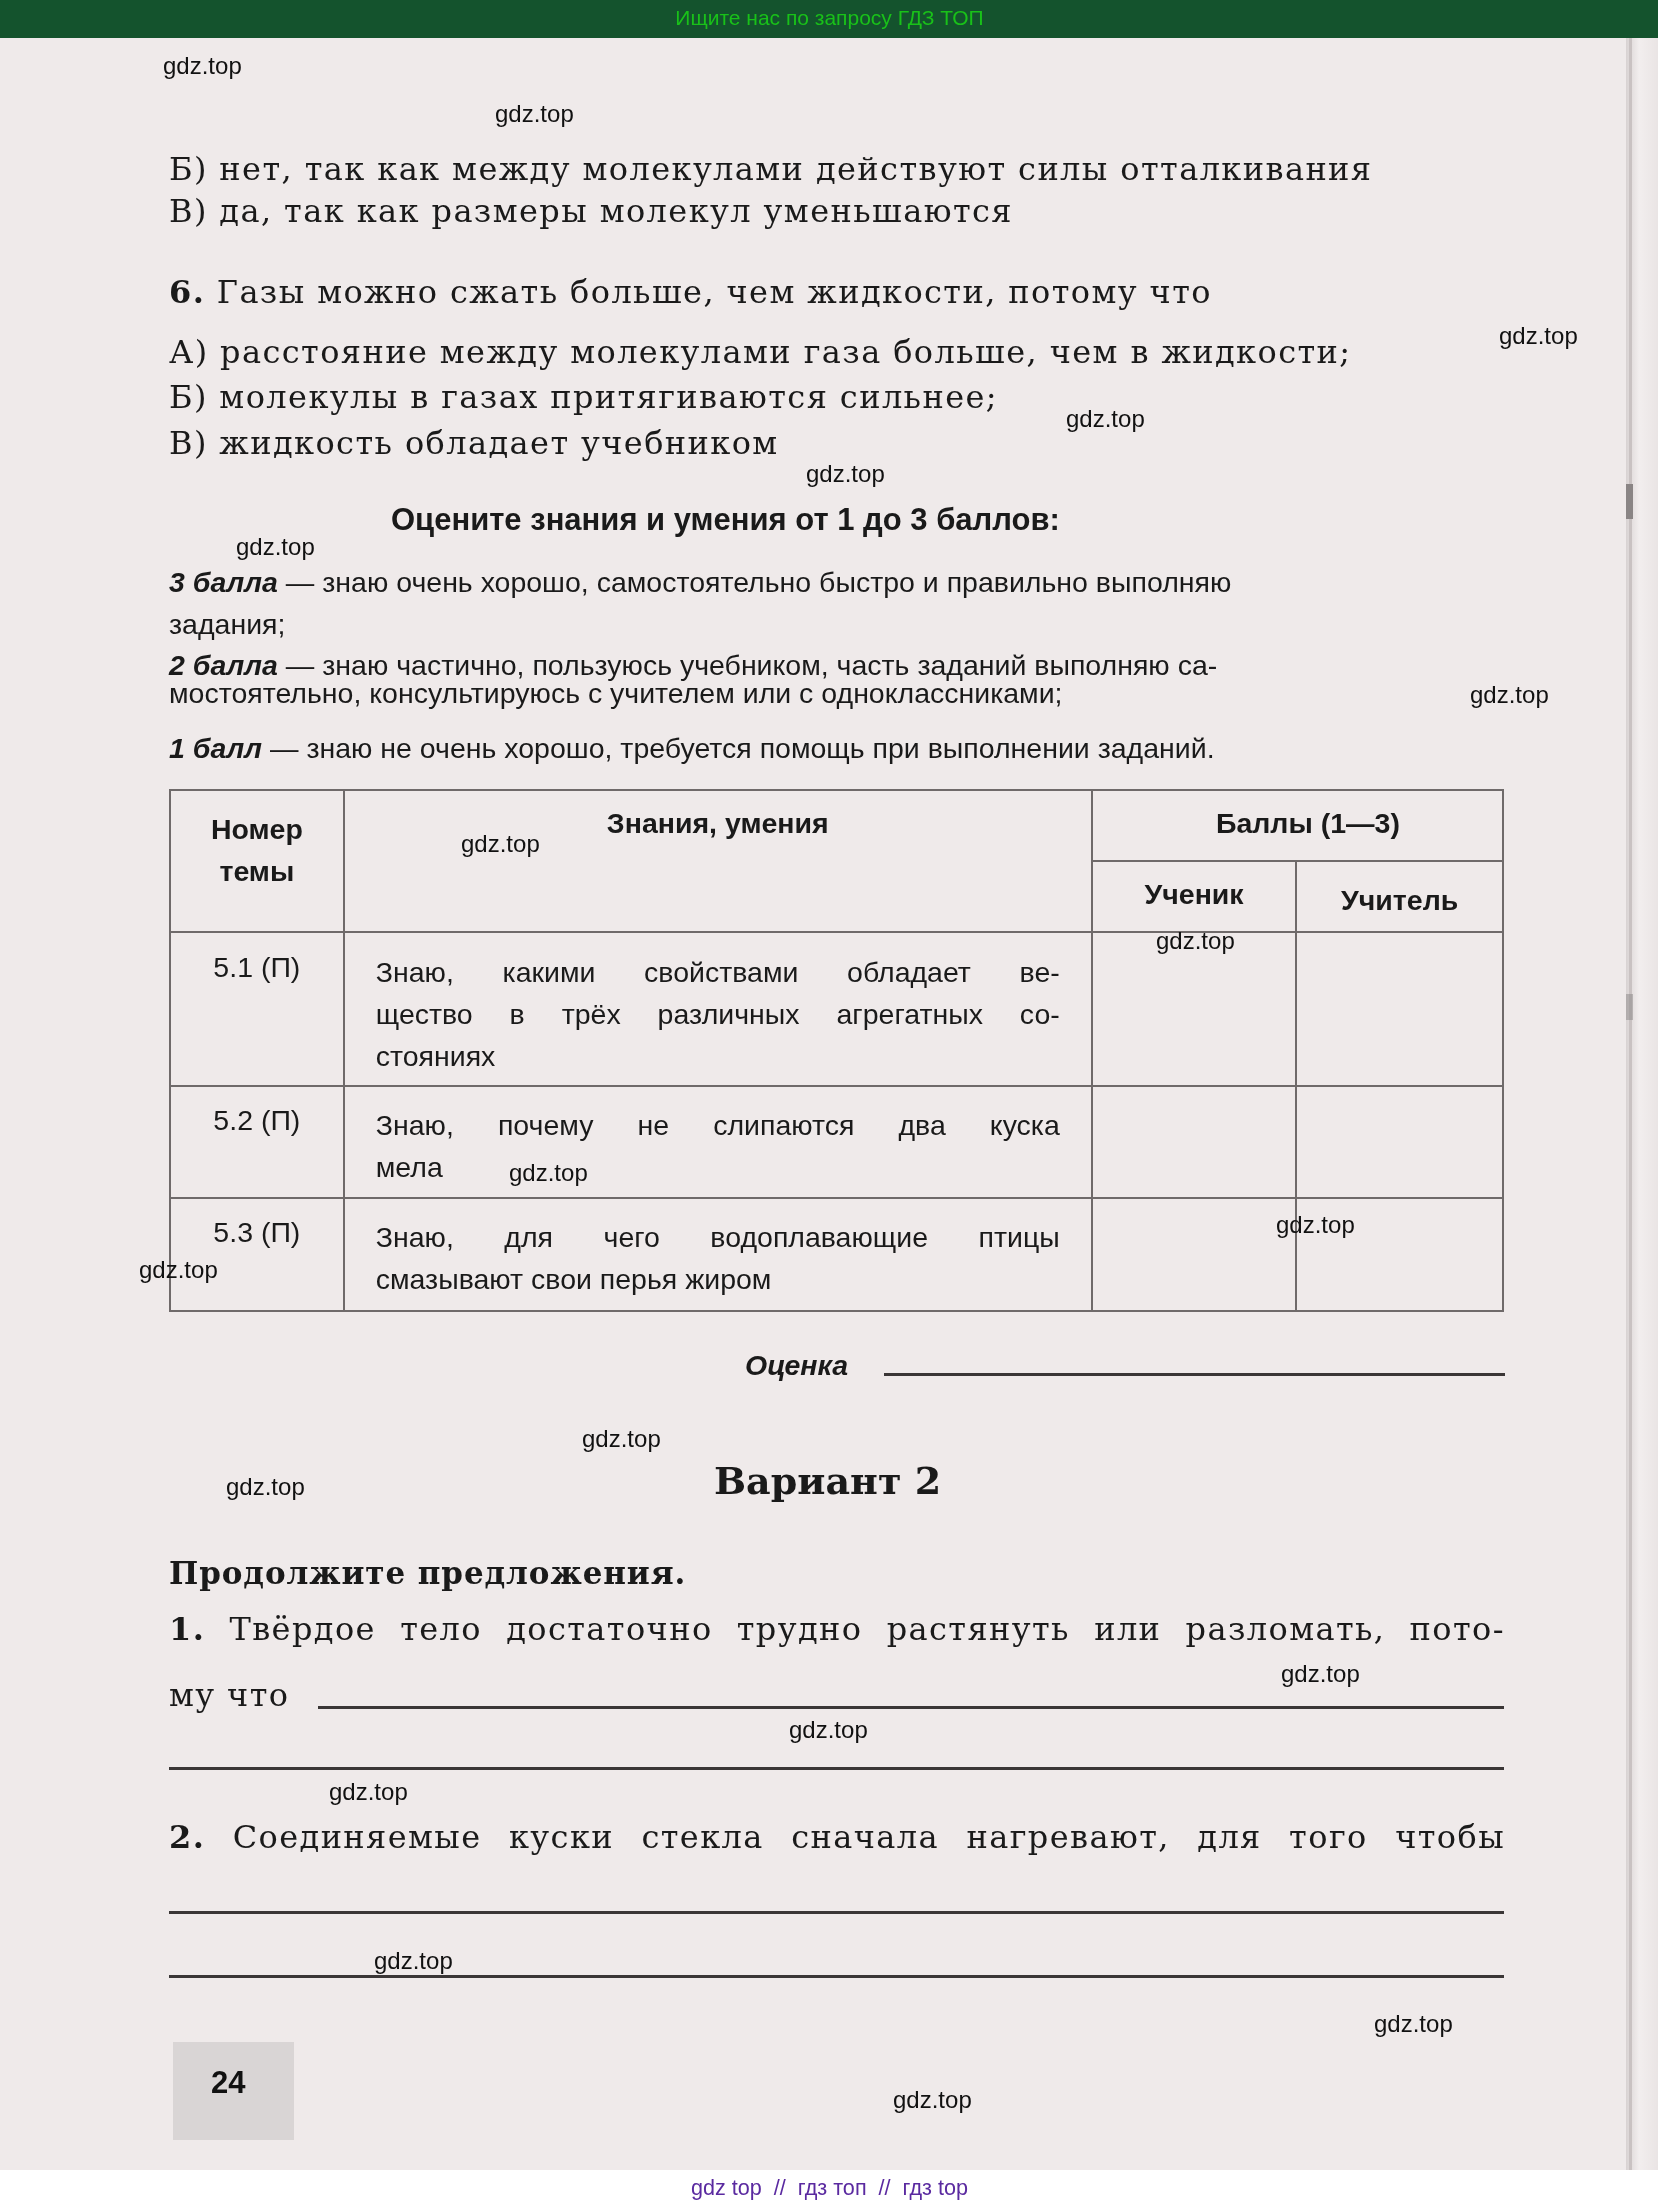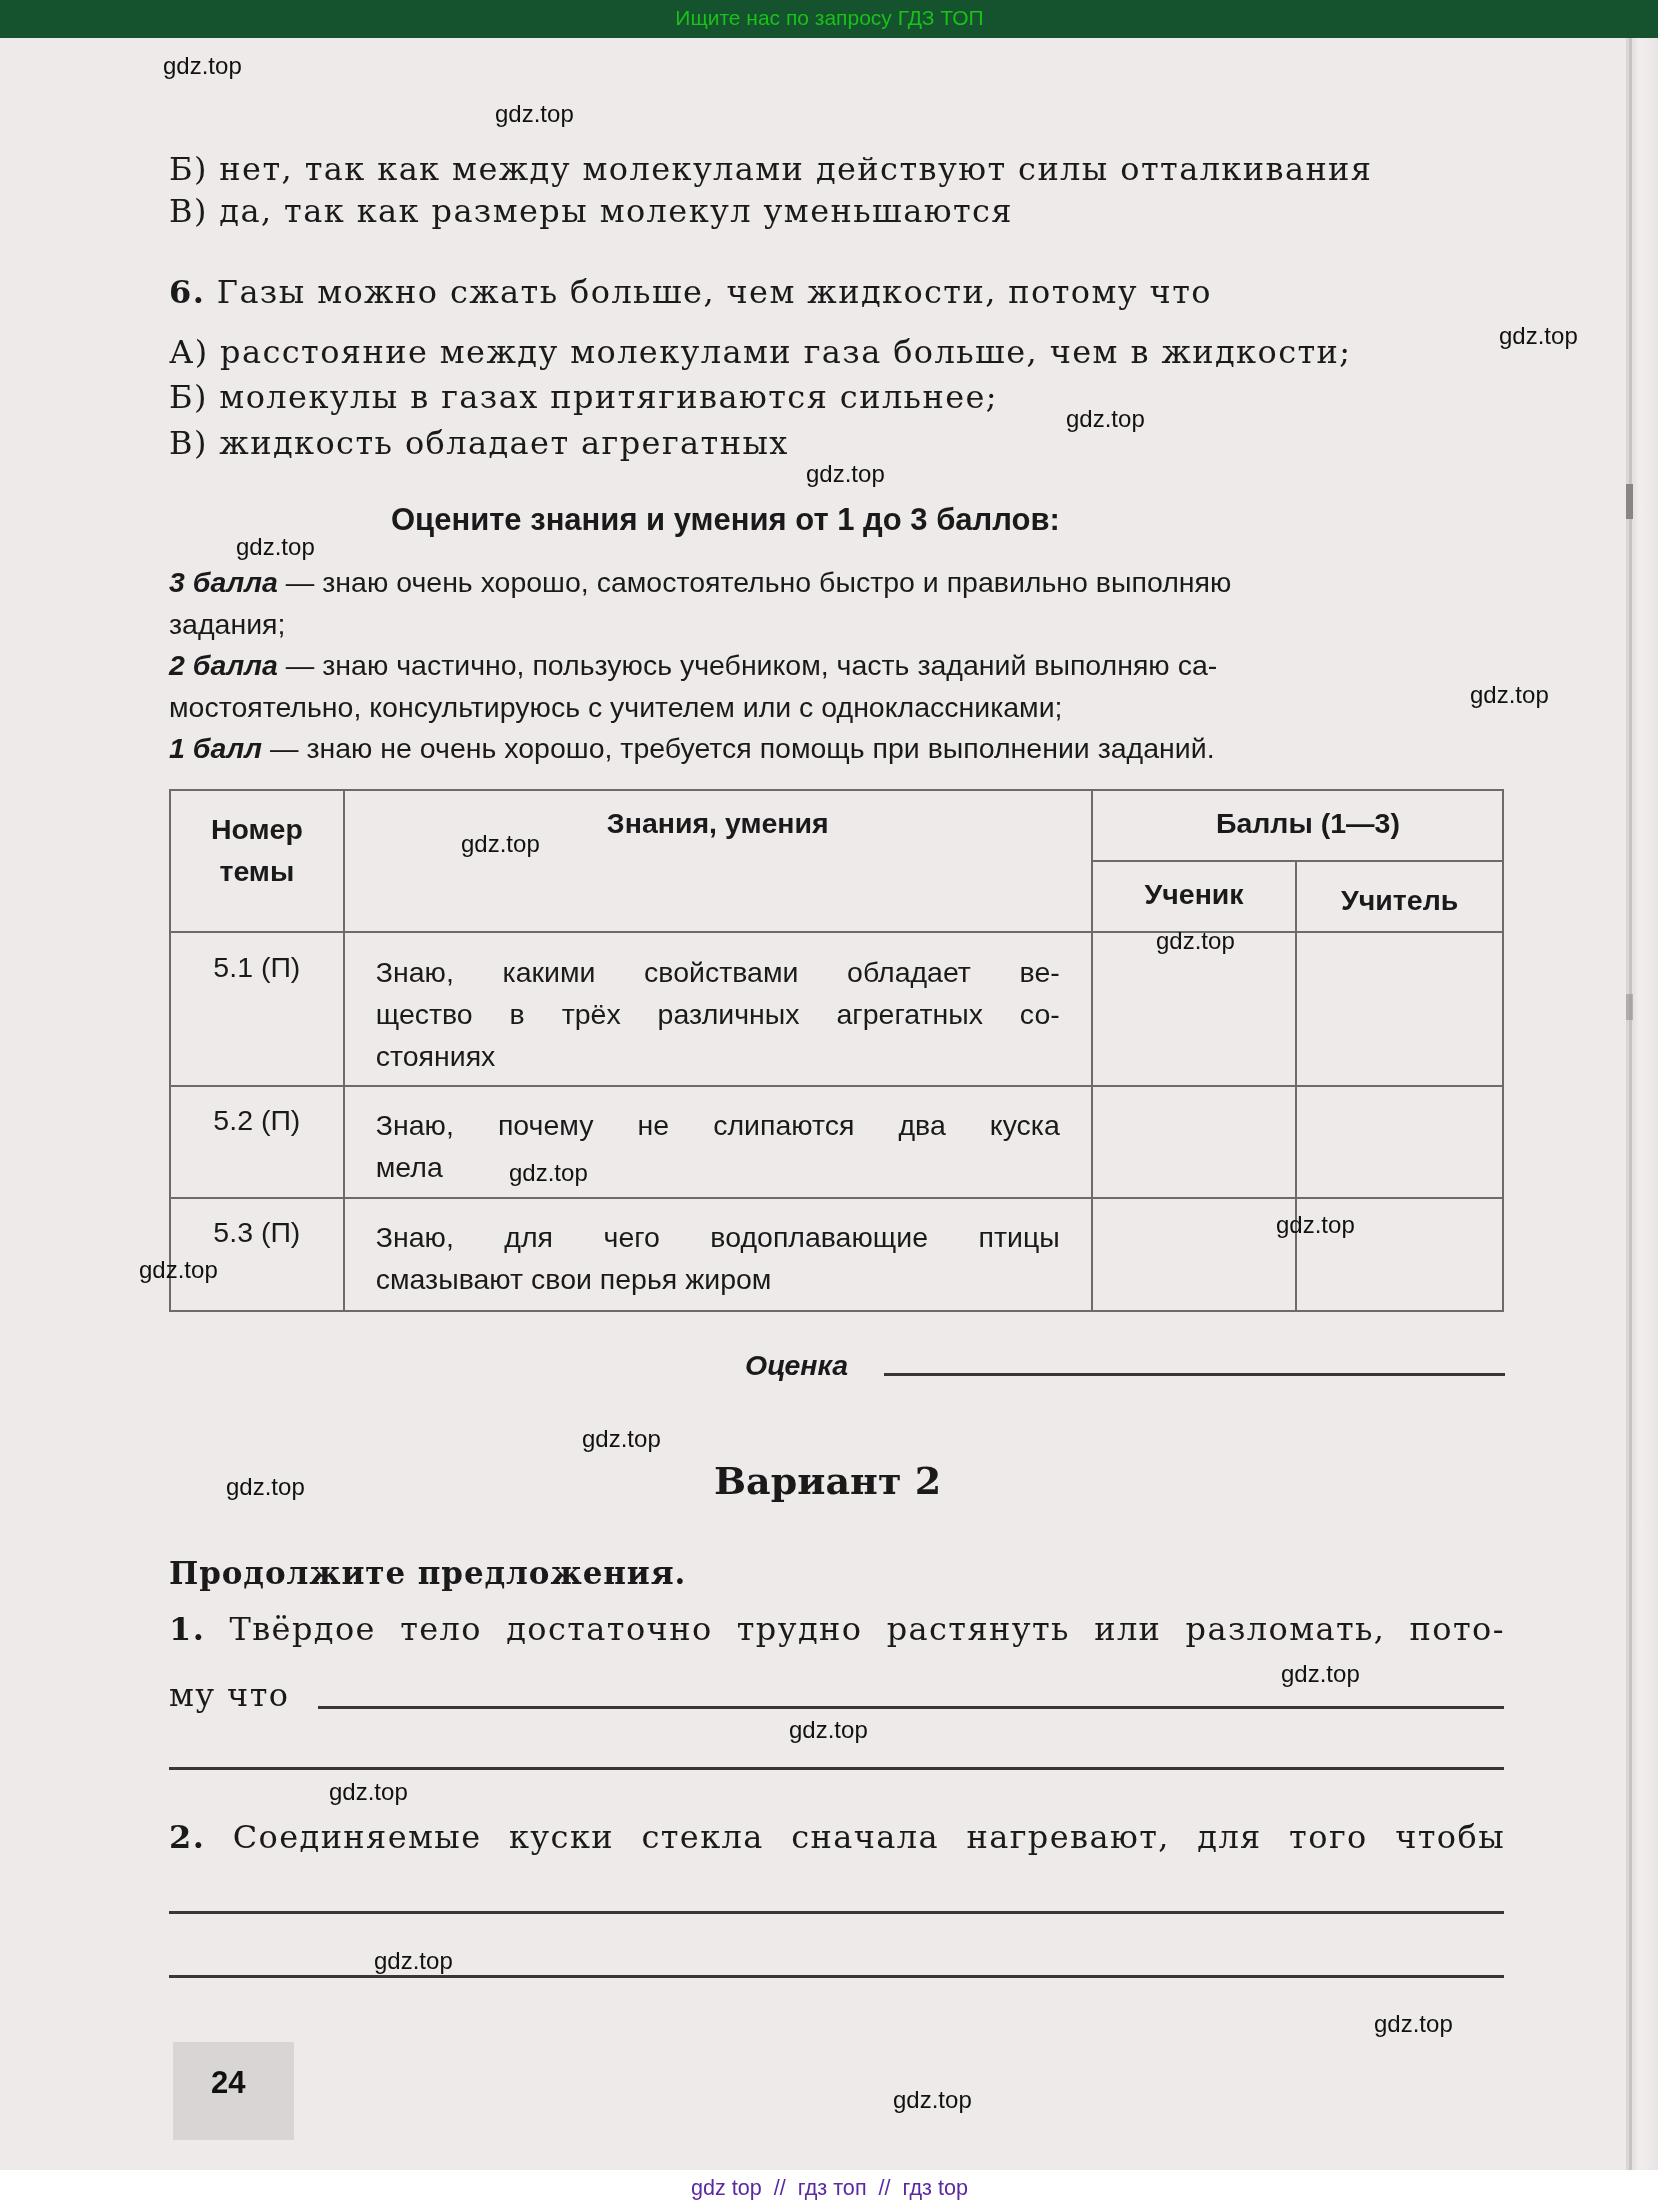--- a/index.html
+++ b/index.html
@@ -69,33 +69,33 @@
 
 <div class="line serif q-text" style="top:150px;">Б) нет, так как между молекулами действуют силы отталкивания</div>
 <div class="line serif q-text" style="top:192px;">В) да, так как размеры молекул уменьшаются</div>
 
 <div class="line serif q-text" style="top:273px;">
   <b>6.</b>
   <span>Газы можно сжать больше, чем жидкости, потому что</span>
 </div>
 <div class="line serif q-text" style="top:333px;">А) расстояние между молекулами газа больше, чем в жидкости;</div>
 <div class="line serif q-text" style="top:378px;">Б) молекулы в газах притягиваются сильнее;</div>
-<div class="line serif q-text" style="top:424px;">В) жидкость обладает агрегатных</div>
+<div class="line serif q-text" style="top:424px;">В) жидкость обладает учебником</div>
 
 <div class="line sans title-sans" style="top:502px;left:391px;">Оцените знания и умения от 1 до 3 баллов:</div>
 
 <div class="line sans scale" style="top:566px;width:1336px;">
   <b>3 балла</b><span> — знаю очень хорошо, самостоятельно быстро и правильно выполняю</span>
 </div>
 <div class="line sans scale" style="top:608px;">задания;</div>
 
 <div class="line sans scale" style="top:649px;">
   <b>2 балла</b><span> — знаю частично, пользуюсь учебником, часть заданий выполняю са-</span>
 </div>
-<div class="line sans scale" style="top:691px;">мостоятельно, консультируюсь с учителем или с одноклассниками;</div>
+<div class="line sans scale" style="top:677px;">мостоятельно, консультируюсь с учителем или с одноклассниками;</div>
 
 <div class="line sans scale" style="top:732px;">
   <b>1 балл</b><span> — знаю не очень хорошо, требуется помощь при выполнении заданий.</span>
 </div>
 
 <table class="grid">
   <colgroup>
     <col style="width:174px">
       <col style="width:750px">
       <col style="width:205px">

